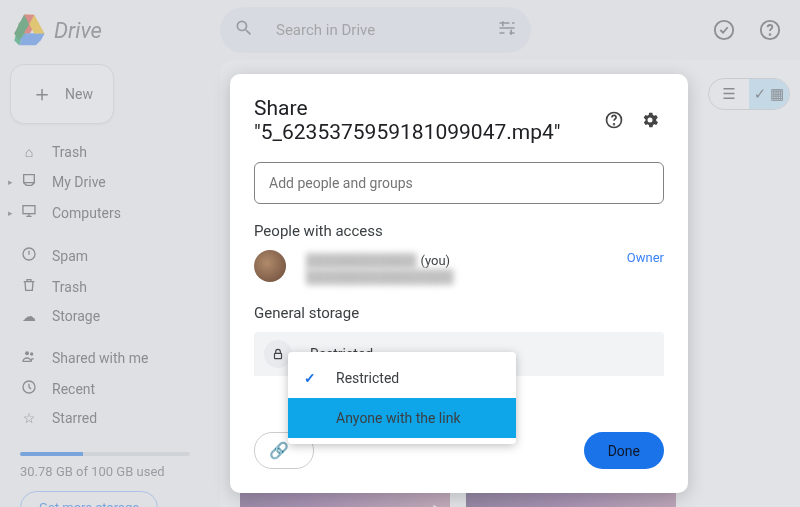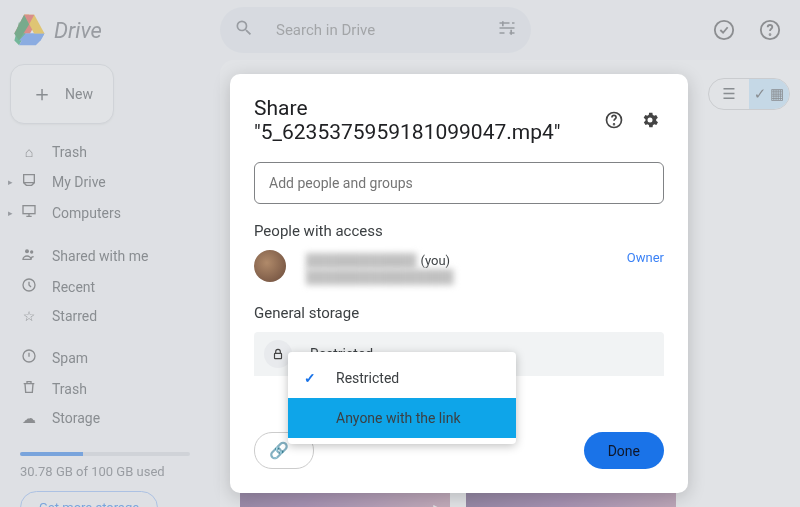--- a/index.html
+++ b/index.html
@@ -150,56 +150,56 @@
           <span class="caret">▸</span>
           <span class="ico"><svg width="16" height="16" viewBox="0 0 24 24" fill="none" stroke="#444" stroke-width="2">
               <rect x="3" y="4" width="18" height="12"></rect>
               <path d="M8 20h8M12 16v4"></path>
             </svg></span>
           <span>Computers</span>
         </div>
     </div>
     <div class="nav-sec">
       <div class="nav-item">
+          <span class="ico"><svg width="16" height="16" viewBox="0 0 24 24" fill="none" stroke="#444" stroke-width="2">
+              <circle cx="12" cy="12" r="9"></circle>
+              <path d="M12 7v6M12 17h0"></path>
+            </svg></span>
+          <span>Spam</span>
+        </div>
+      <div class="nav-item">
+          <span class="ico"><svg width="16" height="16" viewBox="0 0 24 24" fill="none" stroke="#444" stroke-width="2">
+              <path d="M4 7h16M9 7V4h6v3M6 7l1 13h10l1-13"></path>
+            </svg></span>
+          <span>Trash</span>
+        </div>
+      <div class="nav-item">
+          <span class="ico">☁</span>
+          <span>Storage</span>
+        </div>
+    </div>
+    <div class="nav-sec">
+      <div class="nav-item">
           <span class="ico"><svg width="16" height="16" viewBox="0 0 24 24" fill="#444">
               <circle cx="9" cy="8" r="3"></circle>
               <circle cx="16" cy="9" r="2.5"></circle>
               <path d="M3 20c0-3 3-5 6-5s6 2 6 5zm12 0c0-2 1-4 4-4" stroke="#444" fill="none" stroke-width="2"></path>
             </svg></span>
           <span>Shared with me</span>
         </div>
       <div class="nav-item">
           <span class="ico"><svg width="16" height="16" viewBox="0 0 24 24" fill="none" stroke="#444" stroke-width="2">
               <circle cx="12" cy="12" r="9"></circle>
               <path d="M12 7v5l3 3"></path>
             </svg></span>
           <span>Recent</span>
         </div>
       <div class="nav-item">
           <span class="ico">☆</span>
           <span>Starred</span>
-        </div>
-    </div>
-    <div class="nav-sec">
-      <div class="nav-item">
-          <span class="ico"><svg width="16" height="16" viewBox="0 0 24 24" fill="none" stroke="#444" stroke-width="2">
-              <circle cx="12" cy="12" r="9"></circle>
-              <path d="M12 7v6M12 17h0"></path>
-            </svg></span>
-          <span>Spam</span>
-        </div>
-      <div class="nav-item">
-          <span class="ico"><svg width="16" height="16" viewBox="0 0 24 24" fill="none" stroke="#444" stroke-width="2">
-              <path d="M4 7h16M9 7V4h6v3M6 7l1 13h10l1-13"></path>
-            </svg></span>
-          <span>Trash</span>
-        </div>
-      <div class="nav-item">
-          <span class="ico">☁</span>
-          <span>Storage</span>
         </div>
     </div>
   </div>
   <div class="storage-bar">
       <div class="storage-fill"></div>
     </div>
   <div class="storage-txt">30.78 GB of 100 GB used</div>
   <div class="more-store">Get more storage</div>
 </div>
 

